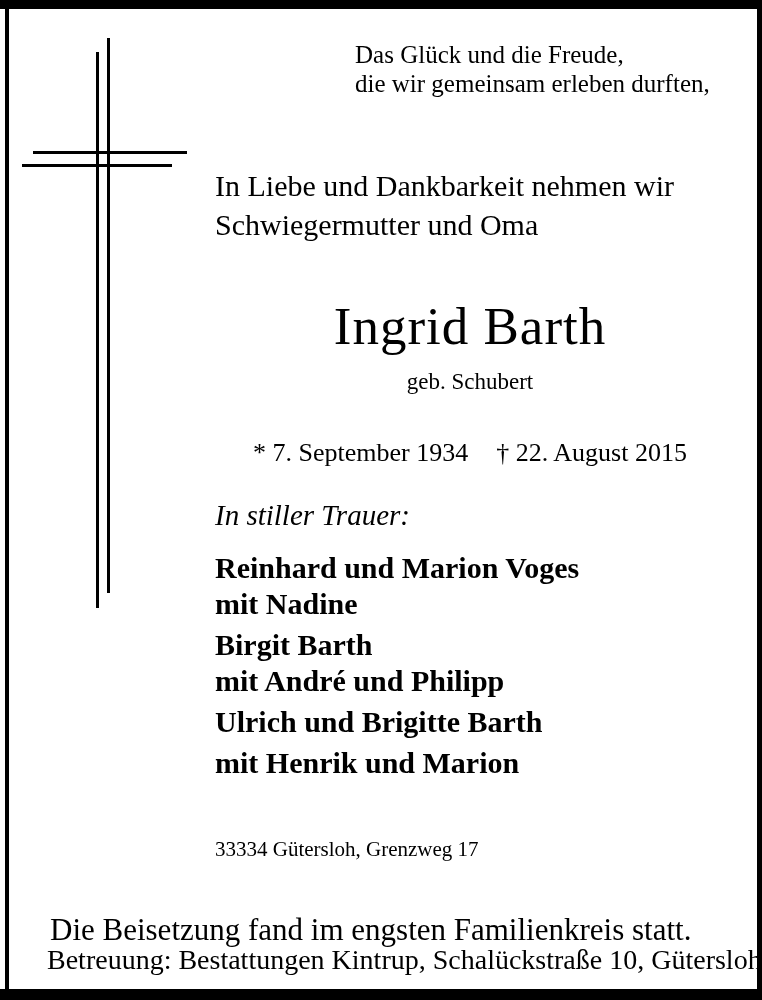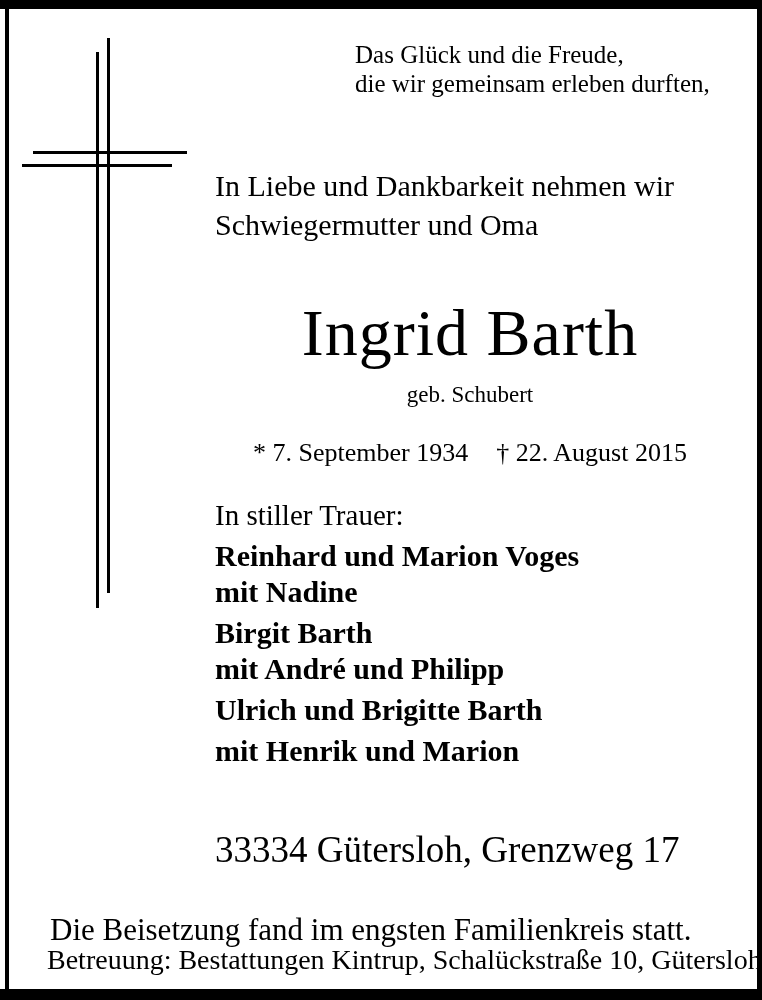--- a/index.html
+++ b/index.html
@@ -35,48 +35,48 @@
   .intro {
     left: 215px; top: 166px;
     font-size: 30px; line-height: 39px;
     white-space: nowrap;
   }
   .name-block {
     left: 180px; top: 300px; width: 580px;
     text-align: center;
   }
   .deceased-name {
-    font-size: 66px; line-height: 1;
+    font-size: 53px; line-height: 1;
     letter-spacing: 1px;
     white-space: nowrap;
   }
   .birth-name {
     margin-top: 14px;
     font-size: 23px; line-height: 30px;
   }
   .dates {
     left: 180px; top: 436px; width: 580px;
     font-size: 26px; line-height: 34px;
     display: flex; justify-content: center; gap: 28px;
     white-space: nowrap;
   }
   .mourning {
     left: 215px; top: 498px;
     font-size: 29px; line-height: 34px;
     white-space: nowrap;
   }
-  .mourning .trauer-label { margin-bottom: 6px; }
+  .mourning .trauer-label { margin-bottom: 18px; font-style: italic; }
   .mourner-group {
     font-weight: bold;
     font-size: 30px; line-height: 36px;
     margin-bottom: 5px;
   }
   .address {
     left: 215px; top: 833px;
-    font-size: 37px; line-height: 33px;
+    font-size: 21px; line-height: 33px;
     white-space: nowrap;
   }
   .burial-note {
     left: 50px; top: 899px;
     font-size: 31px; line-height: 35px;
     white-space: nowrap;
     margin-top: 13px;
   }
   .care-note {
     left: 47px; top: 944px;

